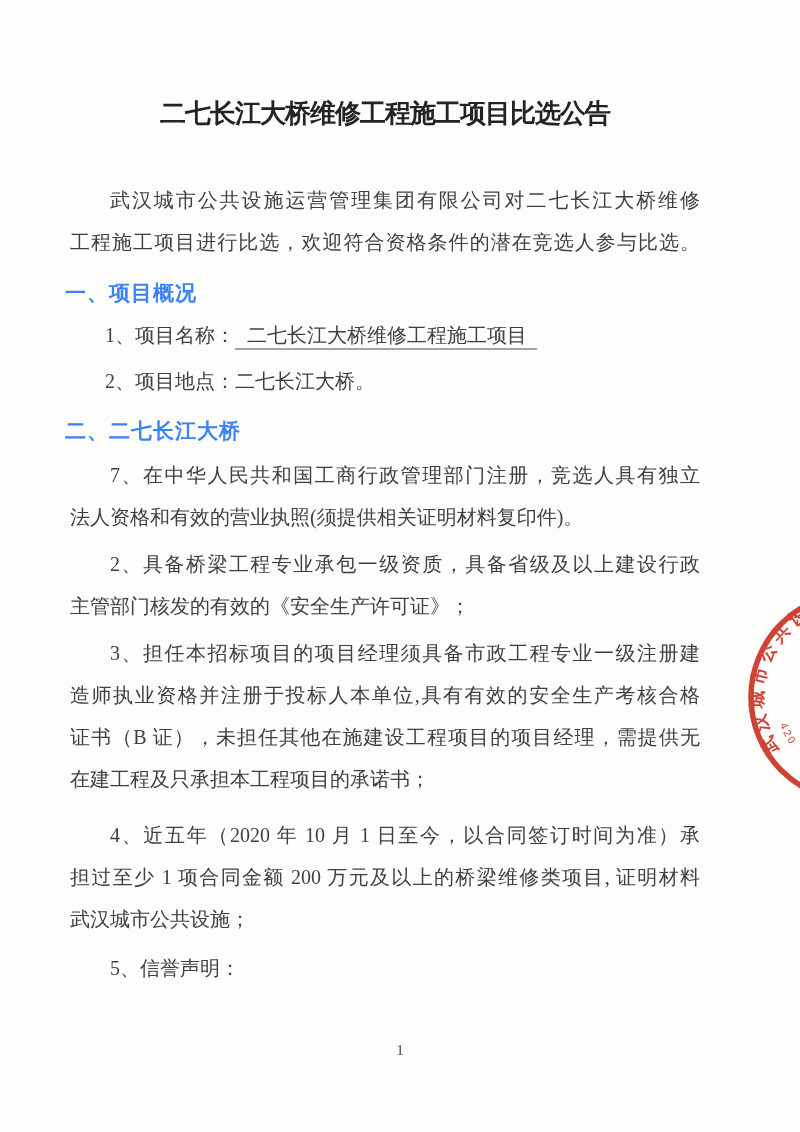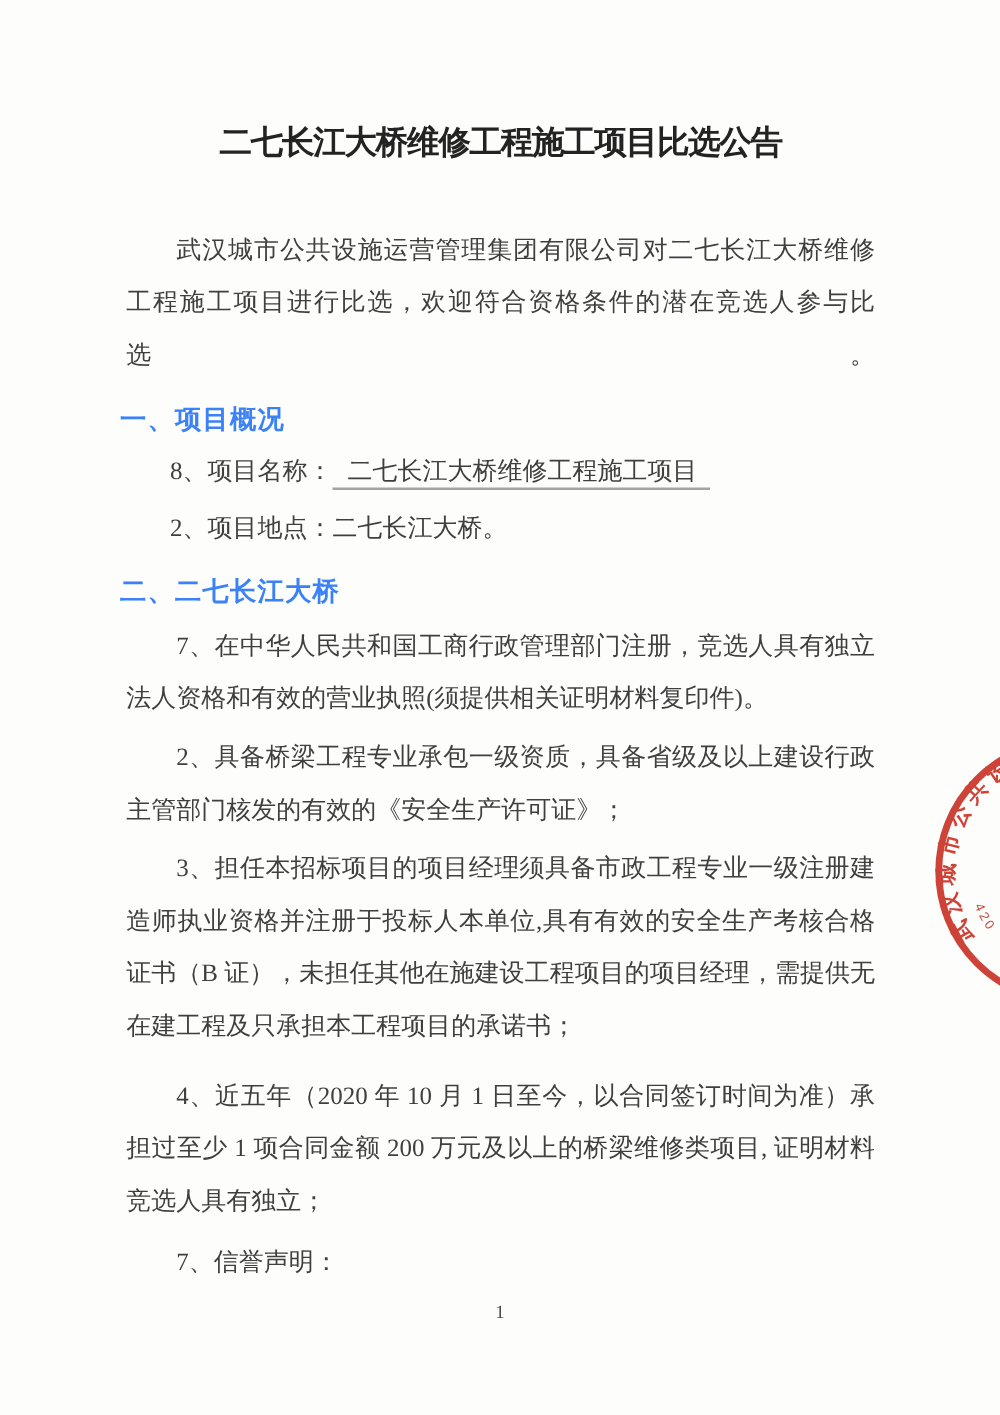--- a/index.html
+++ b/index.html
@@ -6,21 +6,21 @@
   html,body{margin:0;padding:0;background:#e9e9e9;}
   .page{
     position:relative;
     width:800px;height:1132px;
     margin:0 auto;
     background:#fdfdfc;
     overflow:hidden;
     font-family:"Liberation Serif","DejaVu Serif",serif;
     color:#3f3f3f;
     box-sizing:border-box;
-    padding:0 95px 0 96px;
+    padding:0 95px 0 65px;
   }
   .doc-title{
     margin:94px 0 0 0;
     height:40px;line-height:40px;
     text-align:center;
     font-size:26px;font-weight:bold;
     letter-spacing:-1px;
     color:#232323;
   }
   .para{margin:5px;font-size:20px;line-height:42px;}
@@ -63,21 +63,21 @@
 
   <h1 class="doc-title">二七长江大桥维修工程施工项目比选公告</h1>
 
   <div class="para intro">
       <div class="line jl">武汉城市公共设施运营管理集团有限公司对二七长江大桥维修</div>
       <div class="line jl">工程施工项目进行比选，欢迎符合资格条件的潜在竞选人参与比选。</div>
     </div>
 
   <h2 class="sec-heading h-overview">一、项目概况</h2>
 
-  <p class="item item-1"><span>8、项目名称：</span><span class="u">二七长江大桥维修工程施工项目</span></p>
+  <p class="item item-1"><span>1、项目名称：</span><span class="u">二七长江大桥维修工程施工项目</span></p>
 
   <p class="item item-2"><span>2、项目地点：</span><span>二七长江大桥。</span></p>
 
   <h2 class="sec-heading h-qualification">二、二七长江大桥</h2>
 
   <div class="para req-1">
       <div class="line jl">7、在中华人民共和国工商行政管理部门注册，竞选人具有独立</div>
       <div class="line">法人资格和有效的营业执照(须提供相关证明材料复印件)。</div>
     </div>
 
@@ -89,25 +89,25 @@
   <div class="para req-3">
       <div class="line jl">3、担任本招标项目的项目经理须具备市政工程专业一级注册建</div>
       <div class="line jl">造师执业资格并注册于投标人本单位,具有有效的安全生产考核合格</div>
       <div class="line jl">证书（B 证），未担任其他在施建设工程项目的项目经理，需提供无</div>
       <div class="line">在建工程及只承担本工程项目的承诺书；</div>
     </div>
 
   <div class="para req-4">
       <div class="line jl">4、近五年（2020 年 10 月 1 日至今，以合同签订时间为准）承</div>
       <div class="line jl">担过至少 1 项合同金额 200 万元及以上的桥梁维修类项目, 证明材料</div>
-      <div class="line">竞选人具有独立；</div>
+      <div class="line">武汉城市公共设施；</div>
     </div>
 
   <div class="para req-5">
-      <div class="line">7、信誉声明：</div>
+      <div class="line">5、信誉声明：</div>
     </div>
 
   <div class="page-number">1</div>
 
   <svg class="seal" width="240" height="240" viewBox="0 0 240 240">
     <defs>
       <path id="ringPath" d="M 44.6 172.8 A 92 92 0 1 1 195.4 67.2 A 92 92 0 1 1 44.6 172.8" fill="none"></path>
       <path id="codePath" d="M 44.8 147.4 A 80 80 0 0 0 195.2 147.4" fill="none"></path>
     </defs>
     <circle cx="120" cy="120" r="104" fill="none" stroke="#cb362a" stroke-width="5.5"></circle>

